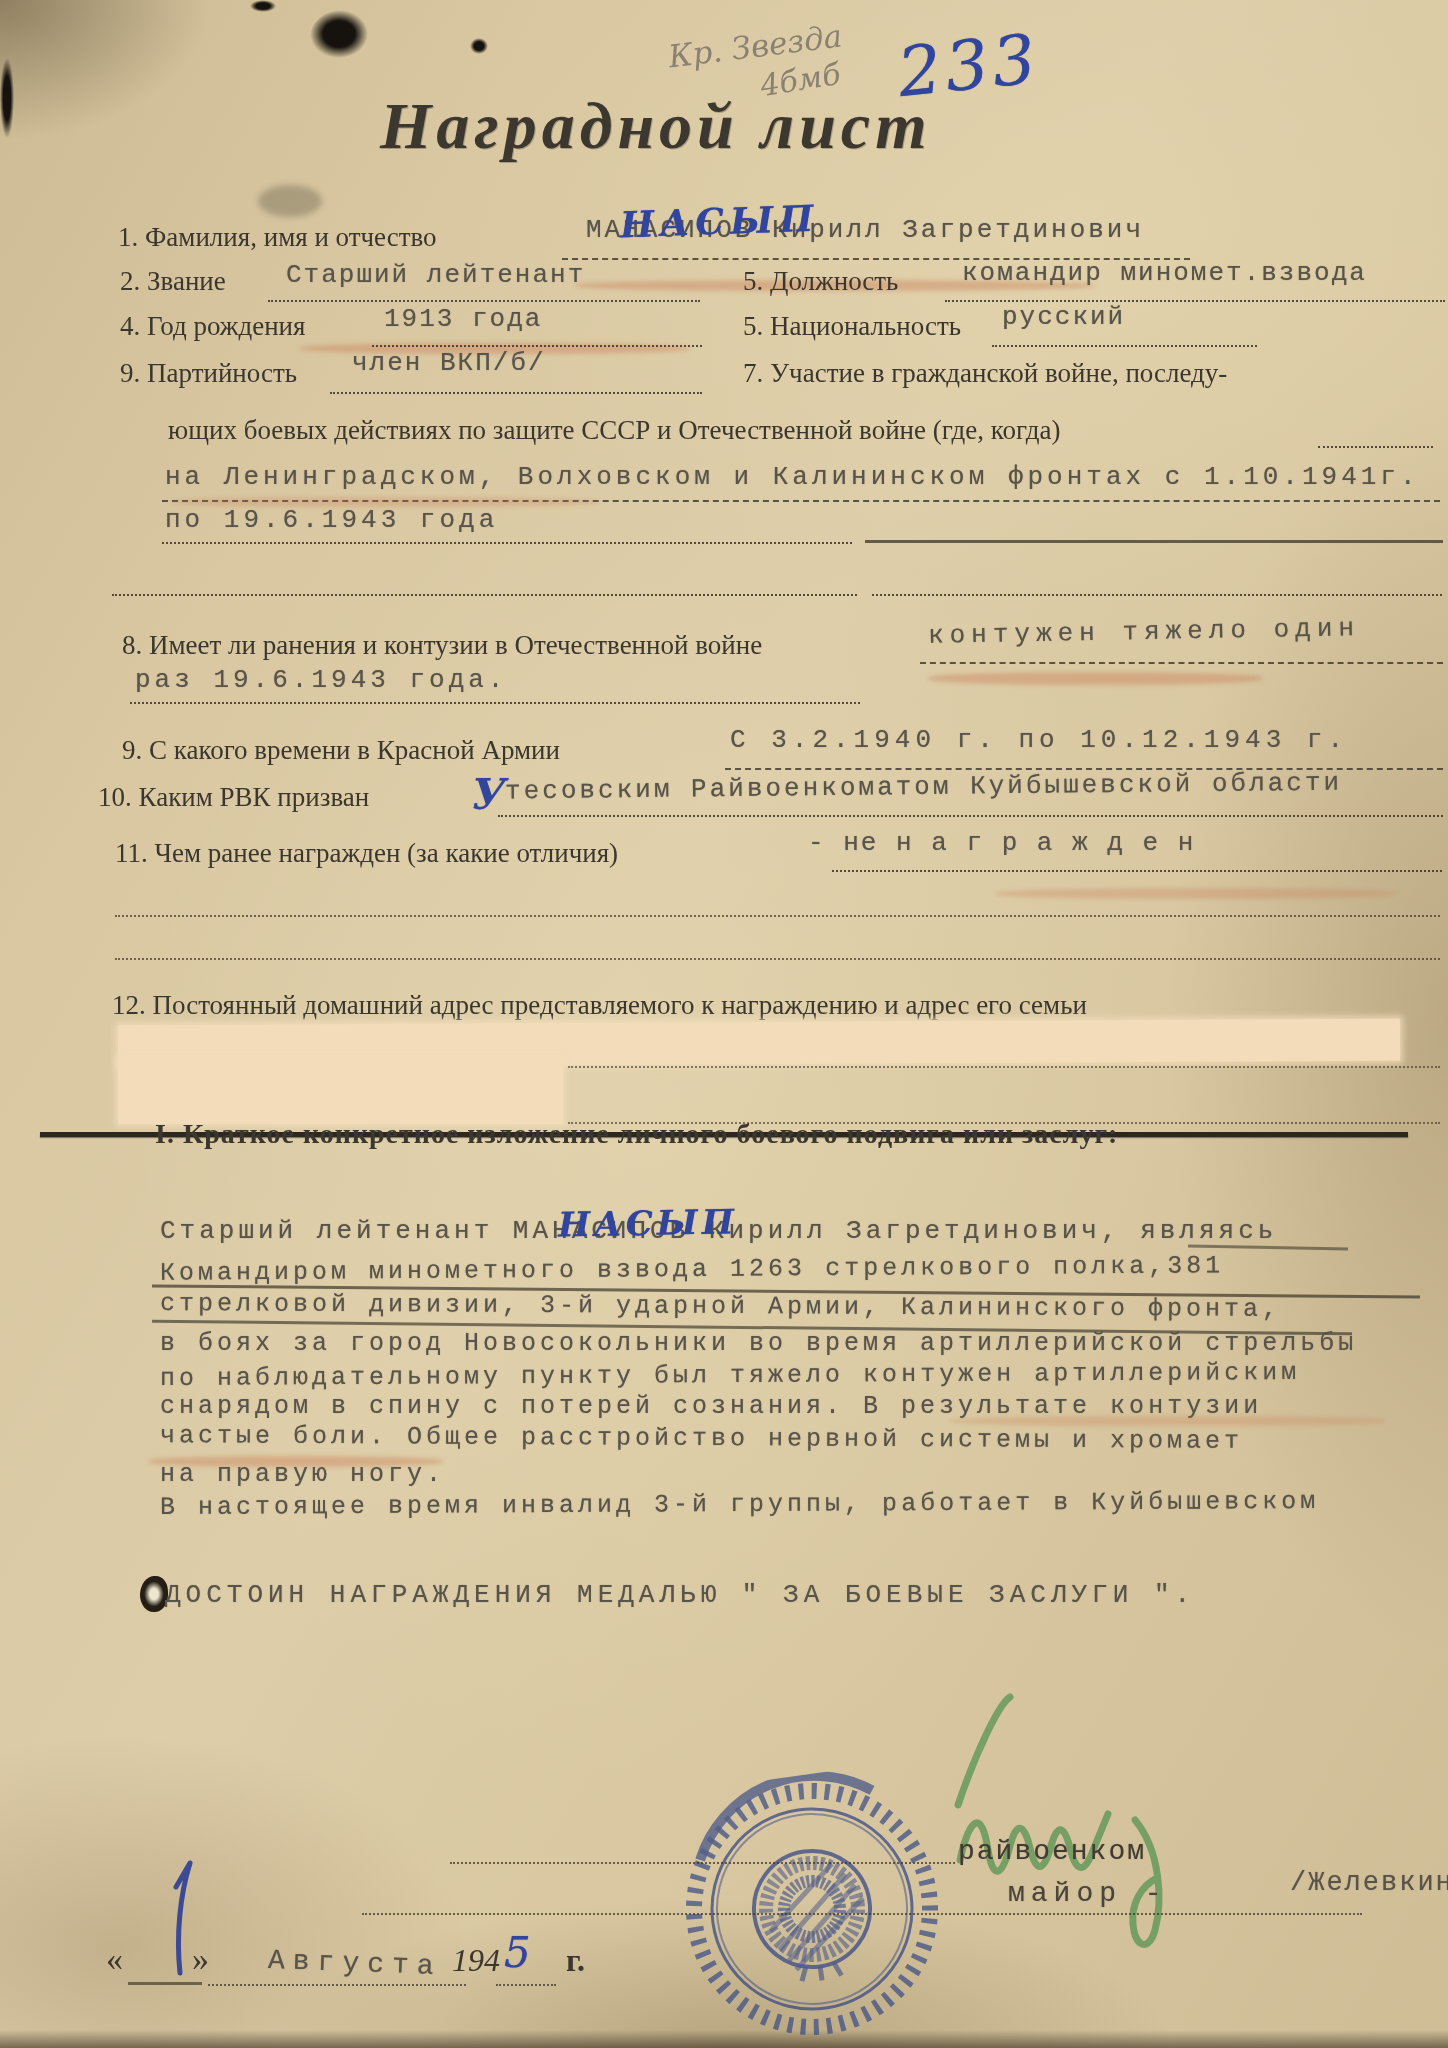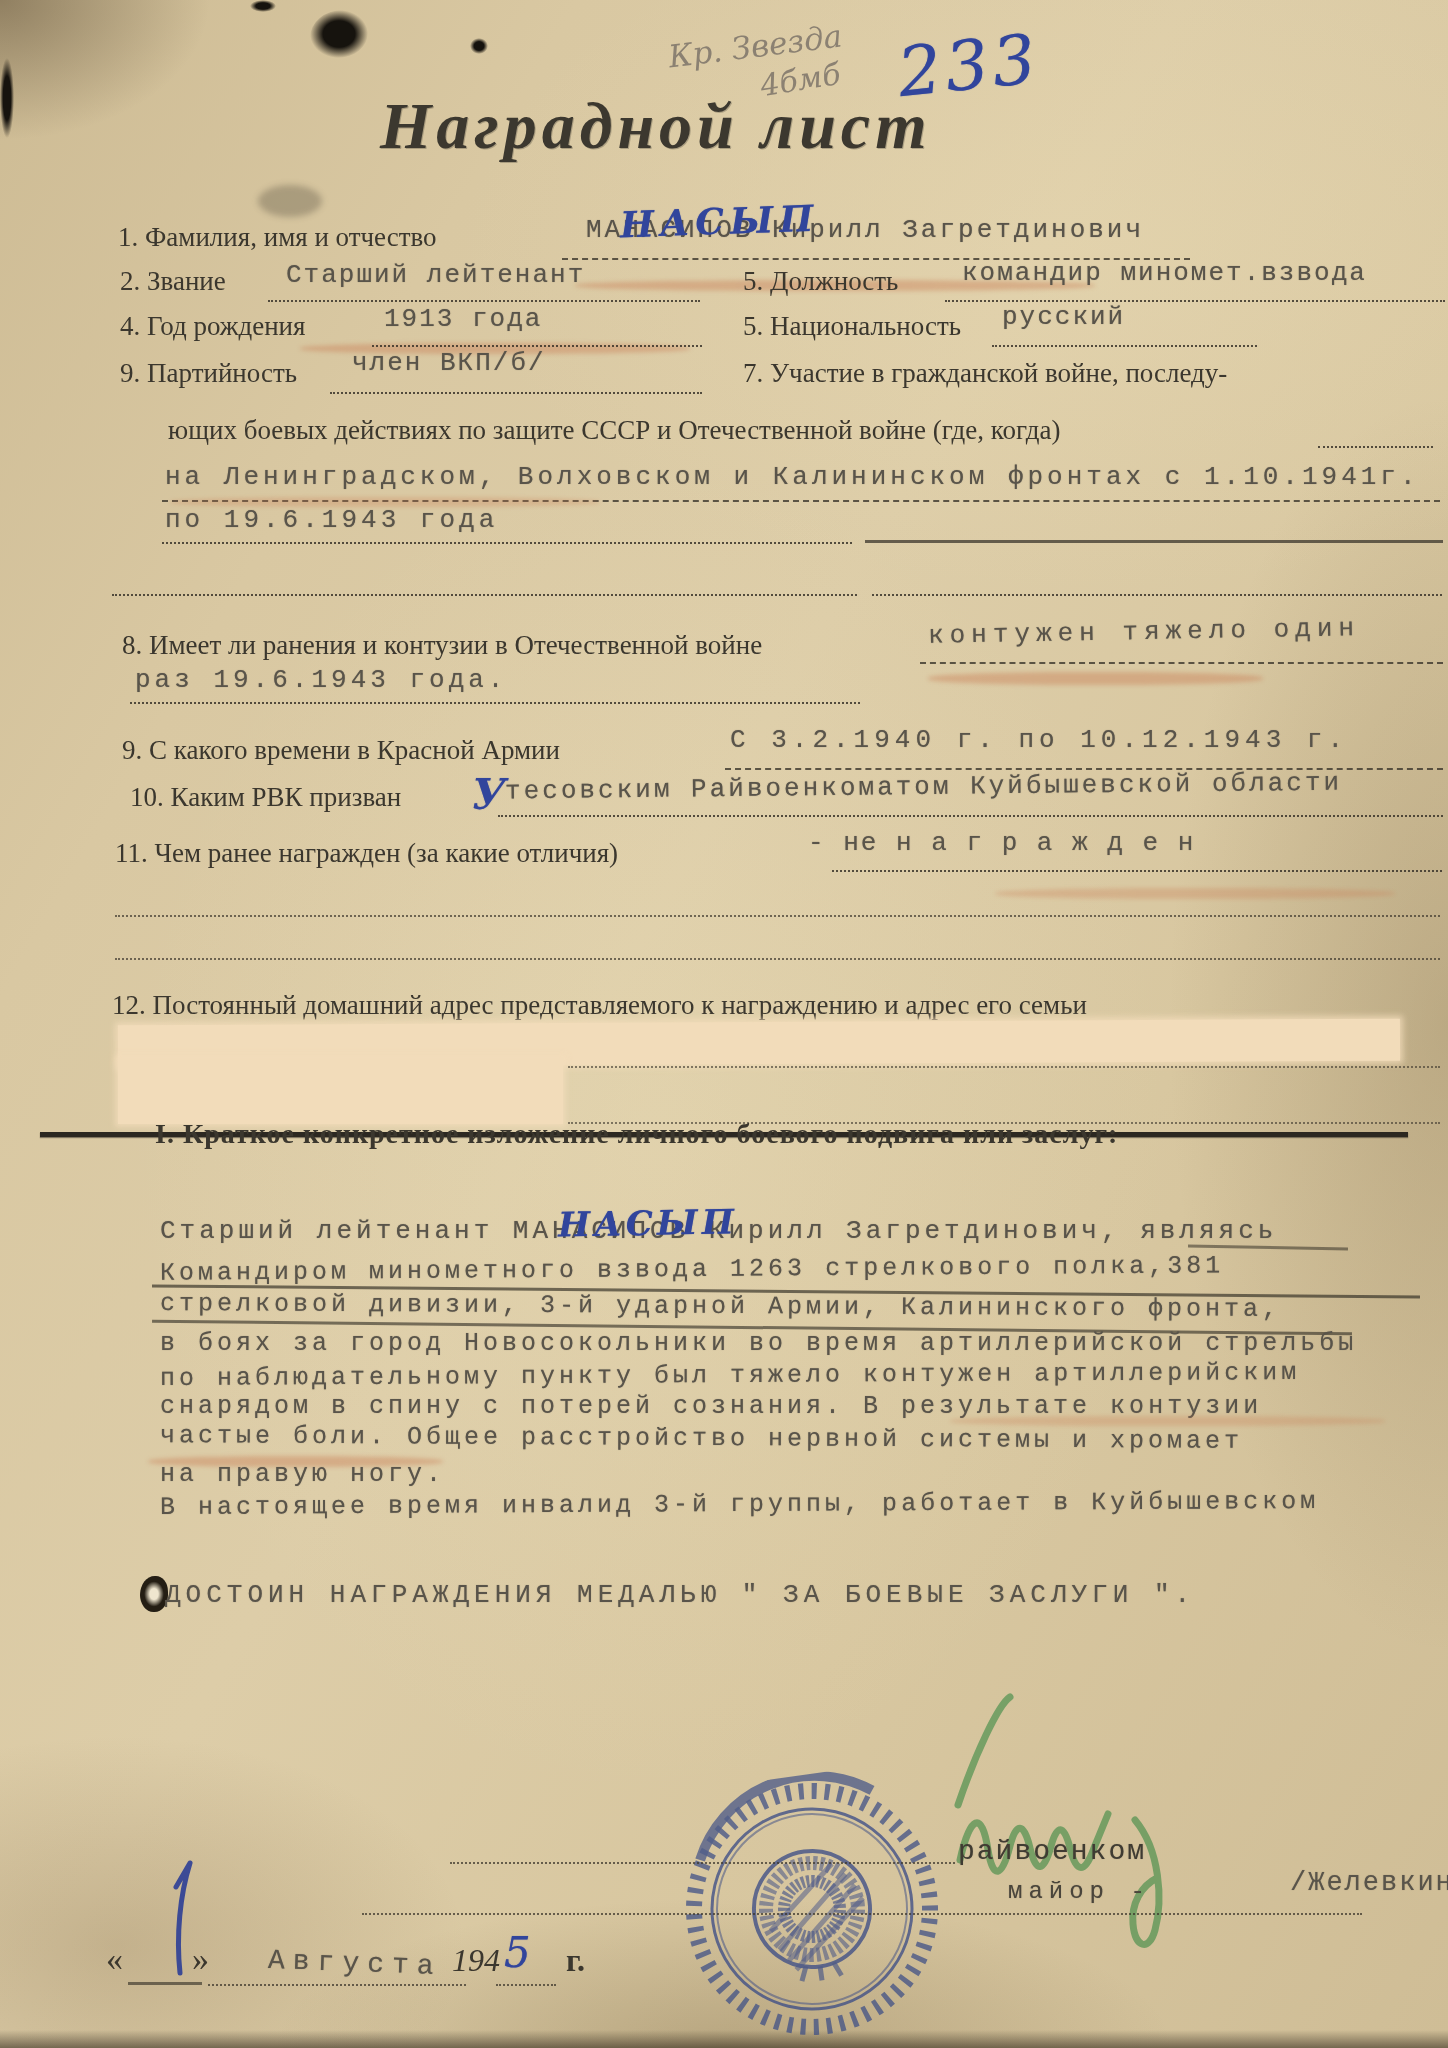--- a/index.html
+++ b/index.html
@@ -95,21 +95,21 @@
   <div class="abs typed" style="left:928px;top:617px;letter-spacing:6px;transform:rotate(-1deg);">контужен тяжело один</div>
   <div class="abs ud" style="left:920px;top:662px;width:523px;"></div>
   <div class="abs smudge" style="left:928px;top:672px;width:335px;height:13px;"></div>
   <div class="abs typed" style="left:135px;top:665px;">раз 19.6.1943 года.</div>
   <div class="abs u" style="left:130px;top:702px;width:730px;"></div>
 
   <div class="abs lbl" style="left:122px;top:735px;">9. С какого времени в Красной Армии</div>
   <div class="abs typed" style="left:730px;top:725px;letter-spacing:5px;">С 3.2.1940 г. по 10.12.1943 г.</div>
   <div class="abs ud" style="left:725px;top:768px;width:718px;"></div>
 
-  <div class="abs lbl" style="left:130px;top:782px;">10. Каким РВК призван</div>
+  <div class="abs lbl" style="left:98px;top:782px;">10. Каким РВК призван</div>
   <div class="abs blue" style="left:472px;top:770px;font-size:42px;font-weight:bold;">У</div>
   <div class="abs typed typedsm" style="left:505px;top:772px;letter-spacing:3px;transform:rotate(-.6deg);">тесовским Райвоенкоматом Куйбышевской области</div>
   <div class="abs u" style="left:498px;top:815px;width:945px;"></div>
 
   <div class="abs lbl" style="left:115px;top:838px;">11. Чем ранее награжден (за какие отличия)</div>
   <div class="abs typed typedsm" style="left:808px;top:828px;">- не  н а г р а ж д е н</div>
   <div class="abs u" style="left:832px;top:870px;width:610px;"></div>
   <div class="abs smudge" style="left:995px;top:888px;width:400px;height:11px;opacity:.75;"></div>
 
   <div class="abs u" style="left:115px;top:915px;width:1325px;opacity:.8;"></div>
@@ -162,21 +162,21 @@
   <svg class="abs" style="left:930px;top:1675px;" width="290" height="290" viewBox="0 0 290 290">
     <g fill="none" stroke="#6d9c60" stroke-width="7" stroke-linecap="round" opacity=".9">
       <path d="M 28,130 C 45,80 68,30 80,22"></path>
       <path d="M 30,185 c 10,-45 22,-50 28,-10 c 5,30 14,28 22,-4 c 6,-24 14,-24 20,2 c 6,26 14,24 21,-2 c 6,-22 13,-22 19,2 c 6,26 15,26 24,0 l 14,-34"></path>
       <path d="M 205,145 c 25,30 28,80 20,110 c -6,22 -20,18 -22,-6 c -2,-20 8,-38 24,-46"></path>
     </g>
   </svg>
 
   <div class="abs u" style="left:450px;top:1862px;width:505px;opacity:.85;"></div>
   <div class="abs typed typedsm" style="left:958px;top:1836px;font-size:28px;color:#3f3b32;">райвоенком</div>
-  <div class="abs typed typedsm" style="left:1008px;top:1878px;font-size:24px;color:#4a453b;letter-spacing:6px;">майор -</div>
+  <div class="abs typed typedsm" style="left:1008px;top:1878px;font-size:28px;color:#4a453b;letter-spacing:6px;">майор -</div>
   <div class="abs typed typedsm" style="left:1290px;top:1868px;font-size:27px;">/Желевкин</div>
   <div class="abs u" style="left:362px;top:1913px;width:1000px;opacity:.85;"></div>
 
   <div class="abs lbl" style="left:106px;top:1940px;font-size:34px;">«</div>
   <svg class="abs" style="left:150px;top:1855px;" width="60" height="130" viewBox="0 0 60 130">
     <path d="M 40,8 C 30,40 26,80 30,118 M 40,8 l -14,24" fill="none" stroke="#2c3e96" stroke-width="5" stroke-linecap="round" opacity=".9"></path>
   </svg>
   <div class="abs lbl" style="left:192px;top:1940px;font-size:34px;">»</div>
   <div class="abs us" style="left:128px;top:1982px;width:74px;opacity:.7;"></div>
   <div class="abs u" style="left:208px;top:1984px;width:258px;opacity:.85;"></div>

